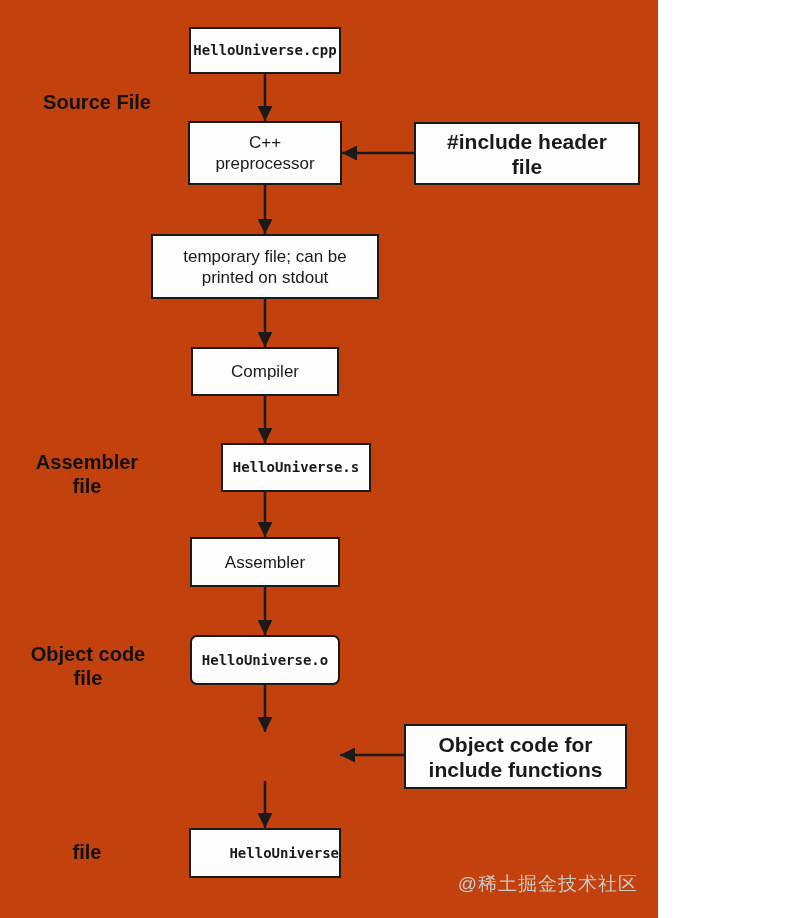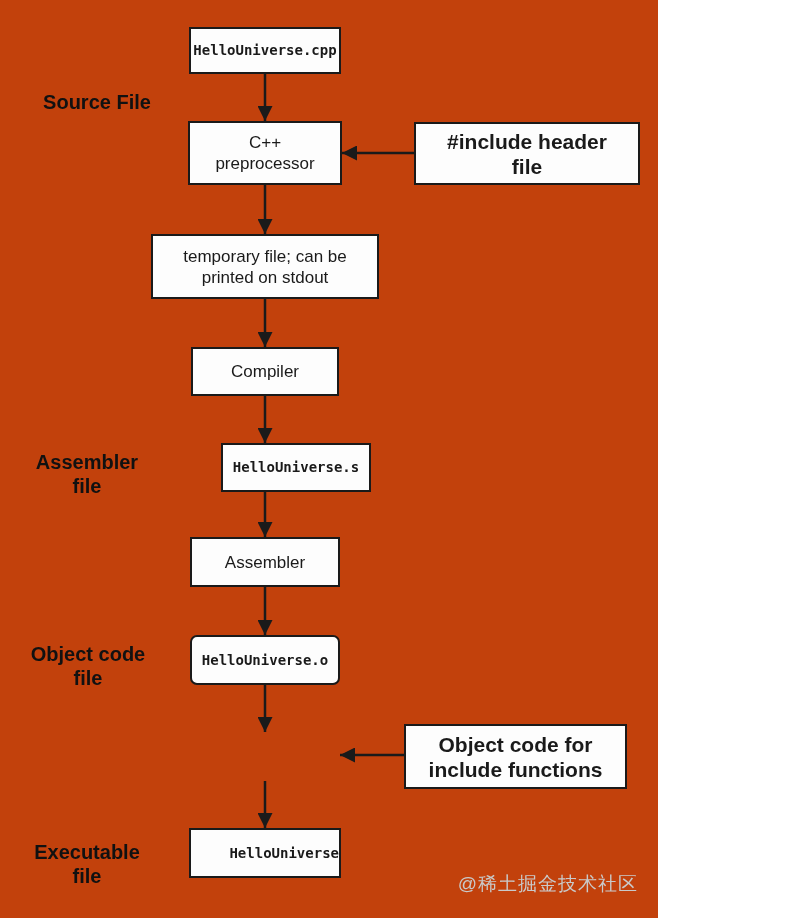--- a/index.html
+++ b/index.html
@@ -147,19 +147,18 @@
     <div>Assembler</div>
     <div>file</div>
   </div>
 
   <div class="side-label" style="left:23px; top:642px; width:130px;">
     <div>Object code</div>
     <div>file</div>
   </div>
 
   <div class="side-label" style="left:22px; top:840px; width:130px;">
-    <div>Executable</div>
     <div>file</div>
   </div>
 
   <div class="watermark">@稀土掘金技术社区</div>
 
 </div>
 
 </body></html>

